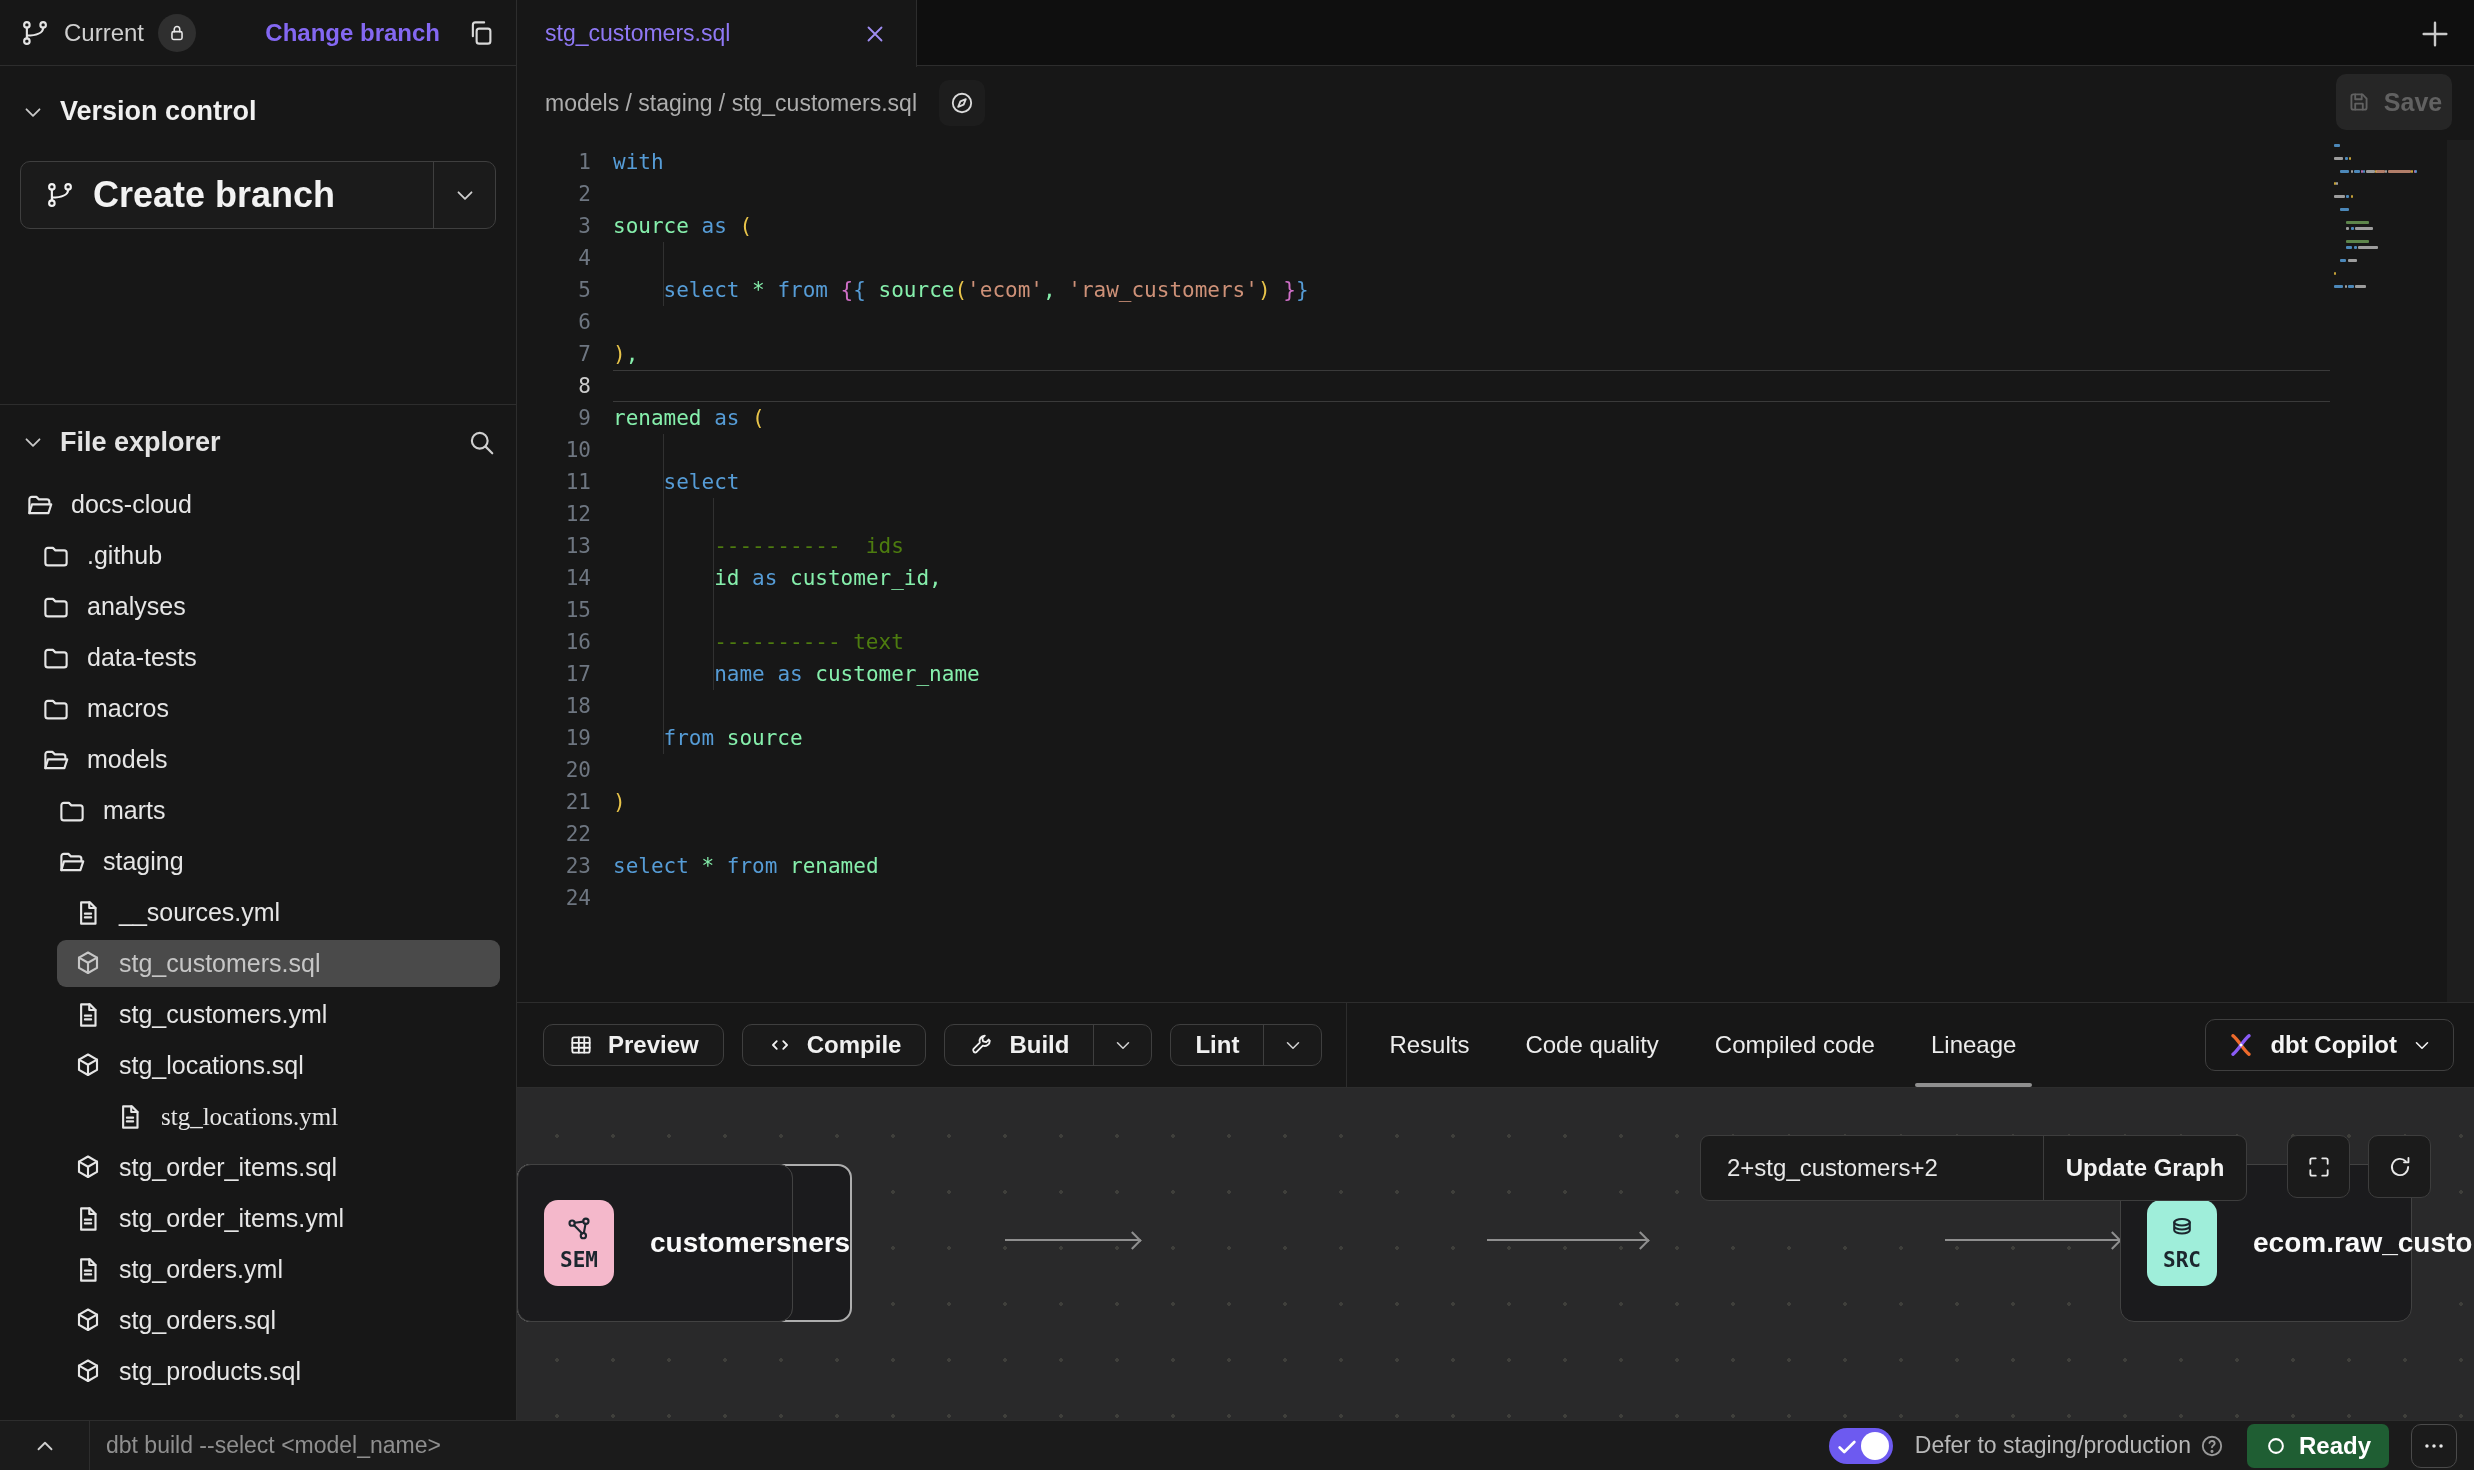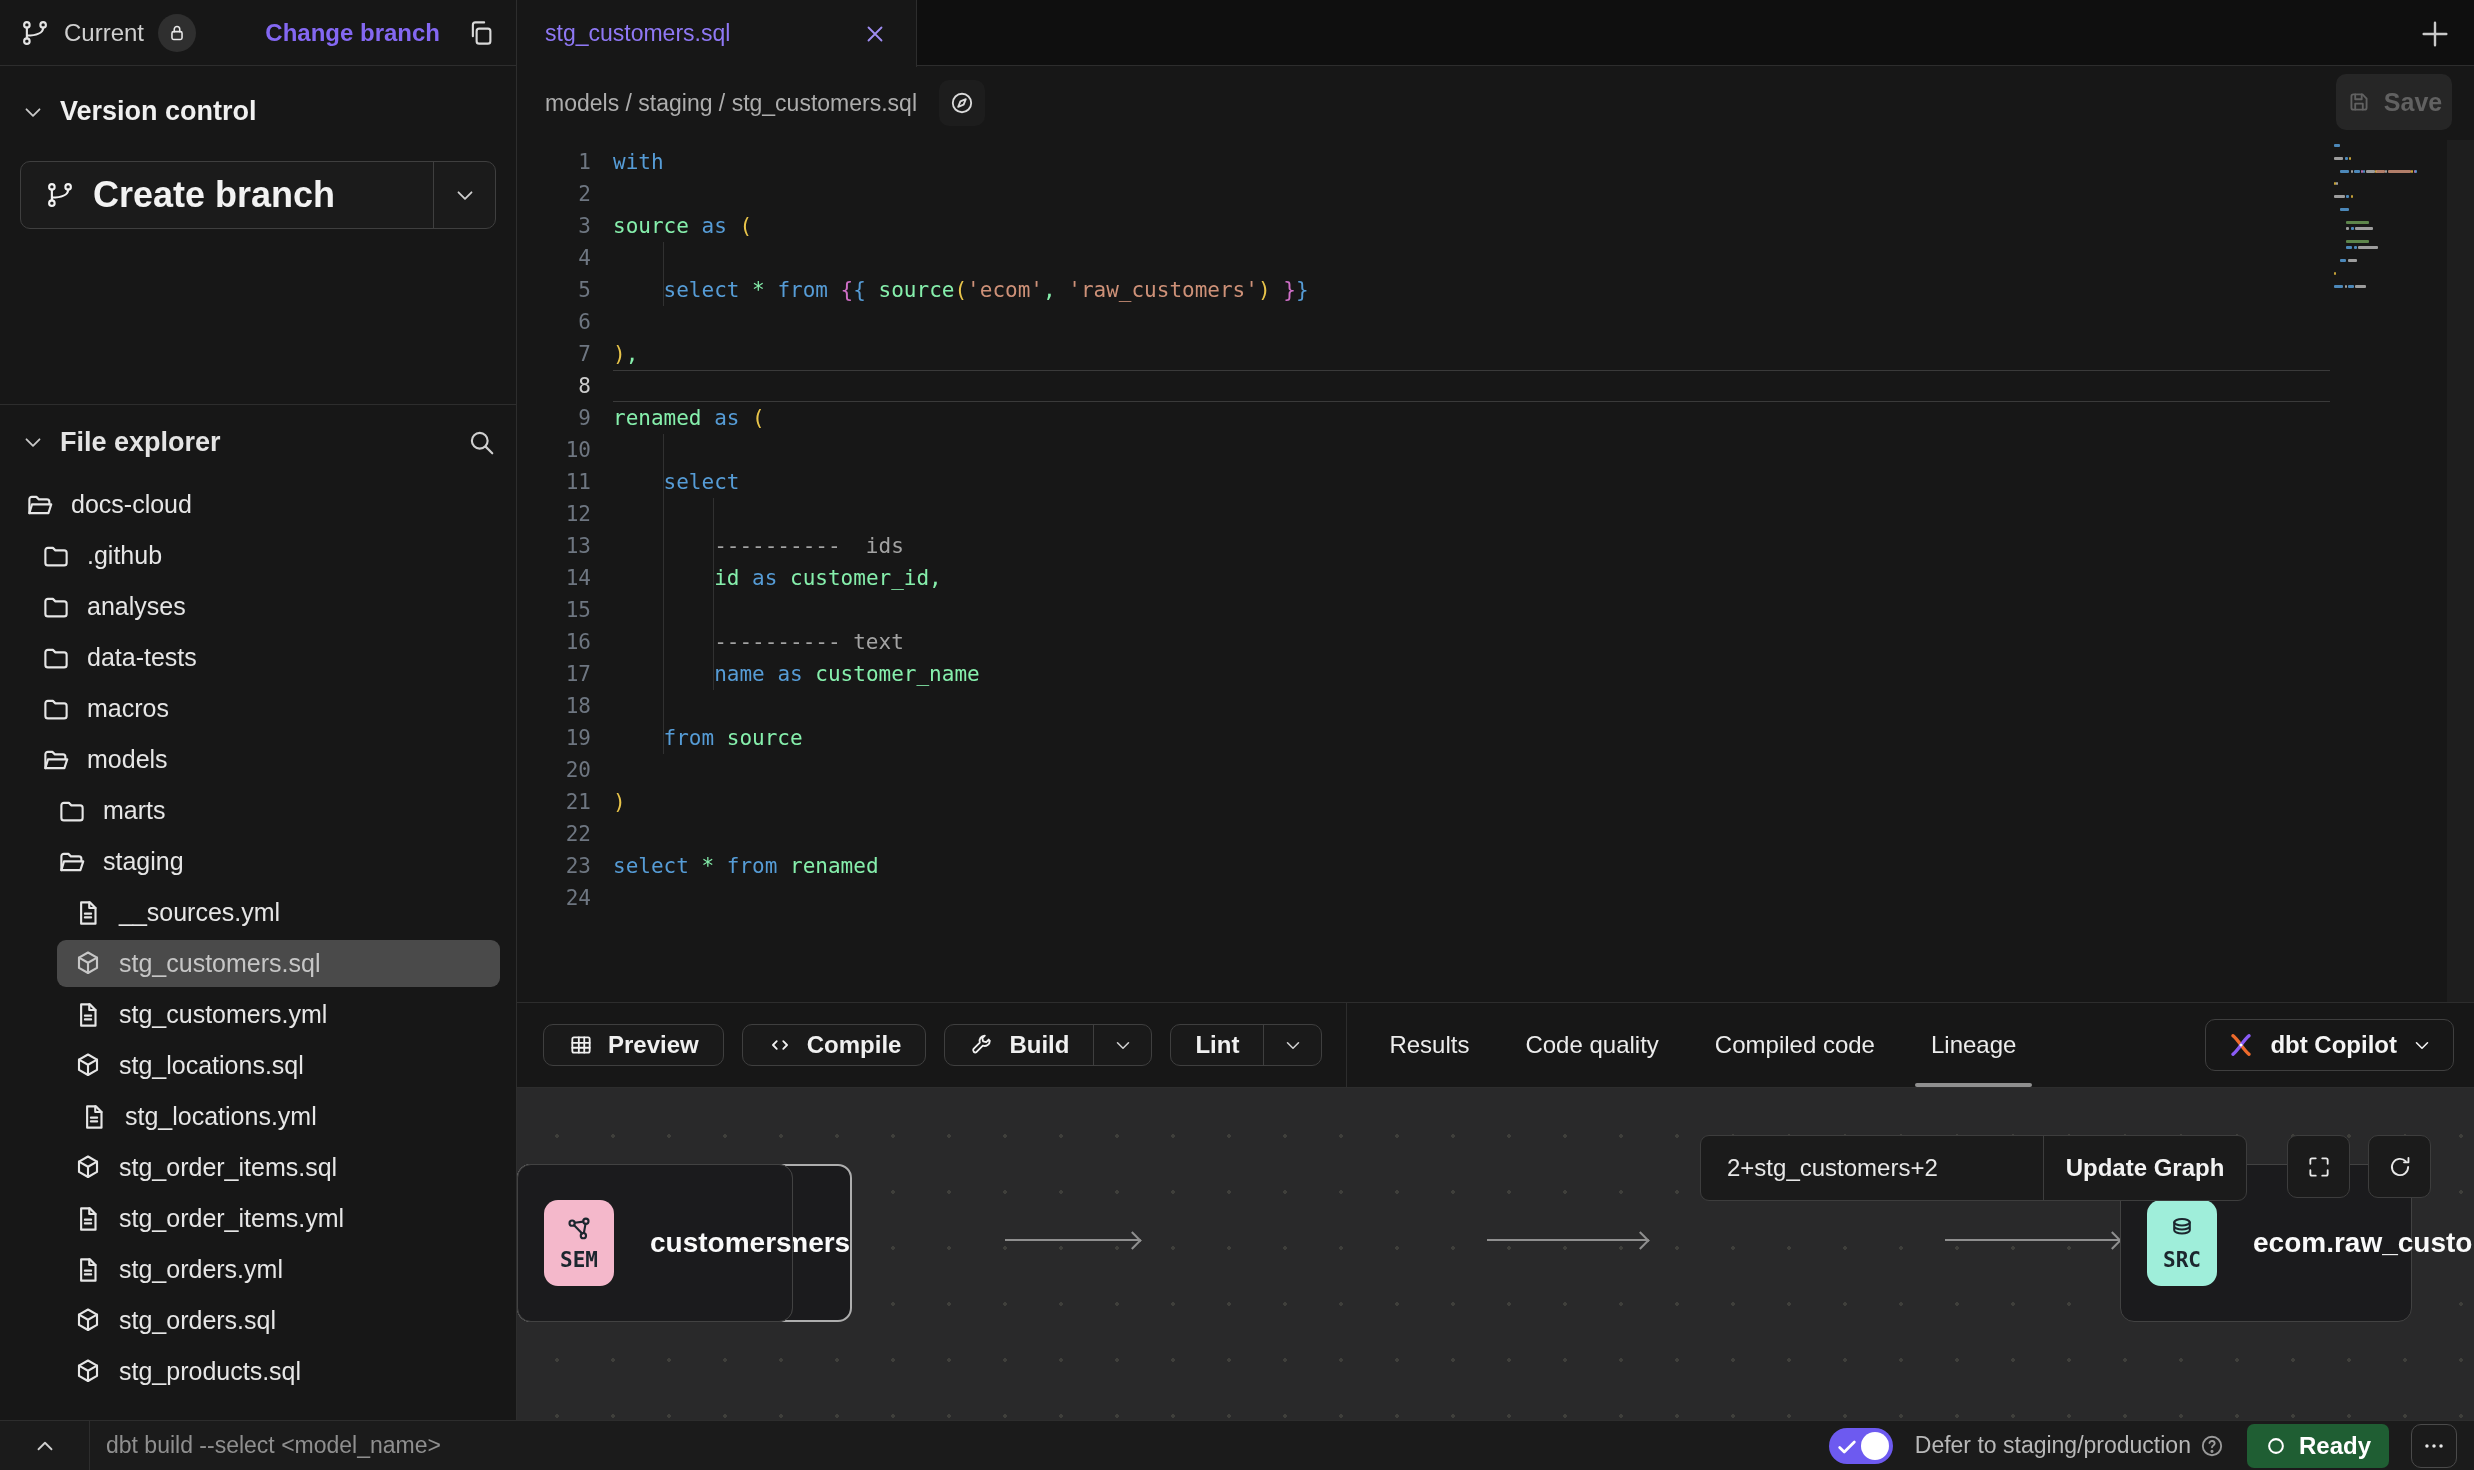--- a/index.html
+++ b/index.html
@@ -44,21 +44,21 @@
 
   .editor{position:relative;height:862px;background:#171717;overflow:hidden;font-family:"DejaVu Sans Mono",monospace}
   .code-scroll{position:absolute;left:0;top:6px;right:0}
   .cl{display:flex;height:32px;line-height:32px;font-size:21px}
   .ln{width:96px;flex:0 0 96px;text-align:right;padding-right:22px;color:#6e7681;user-select:none}
   .ct{position:relative;width:1717px;flex:0 0 1717px;white-space:pre;color:#d4d4d4}
   .cl.active .ln{color:#cccccc}
   .cl.active .ct{border-top:1px solid #3a3a3a;border-bottom:1px solid #3a3a3a}
   .guide{position:absolute;top:0;bottom:0;width:1px;background:#313131}
   .g0{left:50px}.g1{left:100px}
-  .tk-k{color:#569cd6}.tk-t{color:#86efac}.tk-s{color:#ce9178}.tk-c{color:#a3a3a3}.tk-p{color:#e8c44a}.tk-m{color:#cf6fc7}
+  .tk-k{color:#569cd6}.tk-t{color:#86efac}.tk-s{color:#ce9178}.tk-c{color:#4d7c0f}.tk-p{color:#e8c44a}.tk-m{color:#cf6fc7}
   .minimap{position:absolute;left:1813px;top:4px;width:118px;height:170px}
   .mm-bar{position:absolute;height:3px;border-radius:1px;opacity:.85}
   .scroll-track{position:absolute;left:1930px;top:0;bottom:0;width:27px;background:#1e1e1e}
 
   
   .toolbar{height:86px;background:#171717;border-top:1px solid #2d2d2d;border-bottom:1px solid #2d2d2d;display:flex;align-items:center;padding-left:26px}
   .run-btn{height:42px;border:1px solid #3f3f3f;border-radius:10px;background:#1a1a1a;display:flex;align-items:stretch;margin-right:18px;overflow:hidden}
   .rb-main{display:flex;align-items:center;gap:14px;padding:0 24px;font-size:24px;font-weight:600;color:#f0f0f0;cursor:pointer}
   .rb-caret{width:58px;border-left:1px solid #3f3f3f;display:flex;align-items:center;justify-content:center;color:#cfcfcf;cursor:pointer}
   .tb-sep{width:1px;align-self:stretch;background:#2d2d2d;margin:0 0 0 6px}
@@ -283,21 +283,21 @@
           </div>
           <div class="tree-row" style="padding-left: 73px;">
             <span class="icon">
               <svg viewBox="0 0 24 24">
                 <path d="M12 2.8l7.2 4.1v8.2L12 19.2 4.8 15.1V6.9z"></path>
                 <path d="M4.8 6.9l7.2 4.1 7.2-4.1M12 11v8.2"></path>
               </svg>
             </span>
             <span class="tree-label">stg_locations.sql</span>
           </div>
-          <div class="tree-row" style="padding-left: 79px;">
+          <div class="tree-row" style="padding-left: 115px; font-family: Liberation Serif, serif;">
             <span class="icon">
               <svg viewBox="0 0 24 24">
                 <path d="M6.5 3.5h7L18 8v12.5H6.5z"></path>
                 <path d="M13 3.5V8h5M9.5 12.5h5M9.5 15.5h5"></path>
               </svg>
             </span>
             <span class="tree-label">stg_locations.yml</span>
           </div>
           <div class="tree-row" style="padding-left: 73px;">
             <span class="icon">

